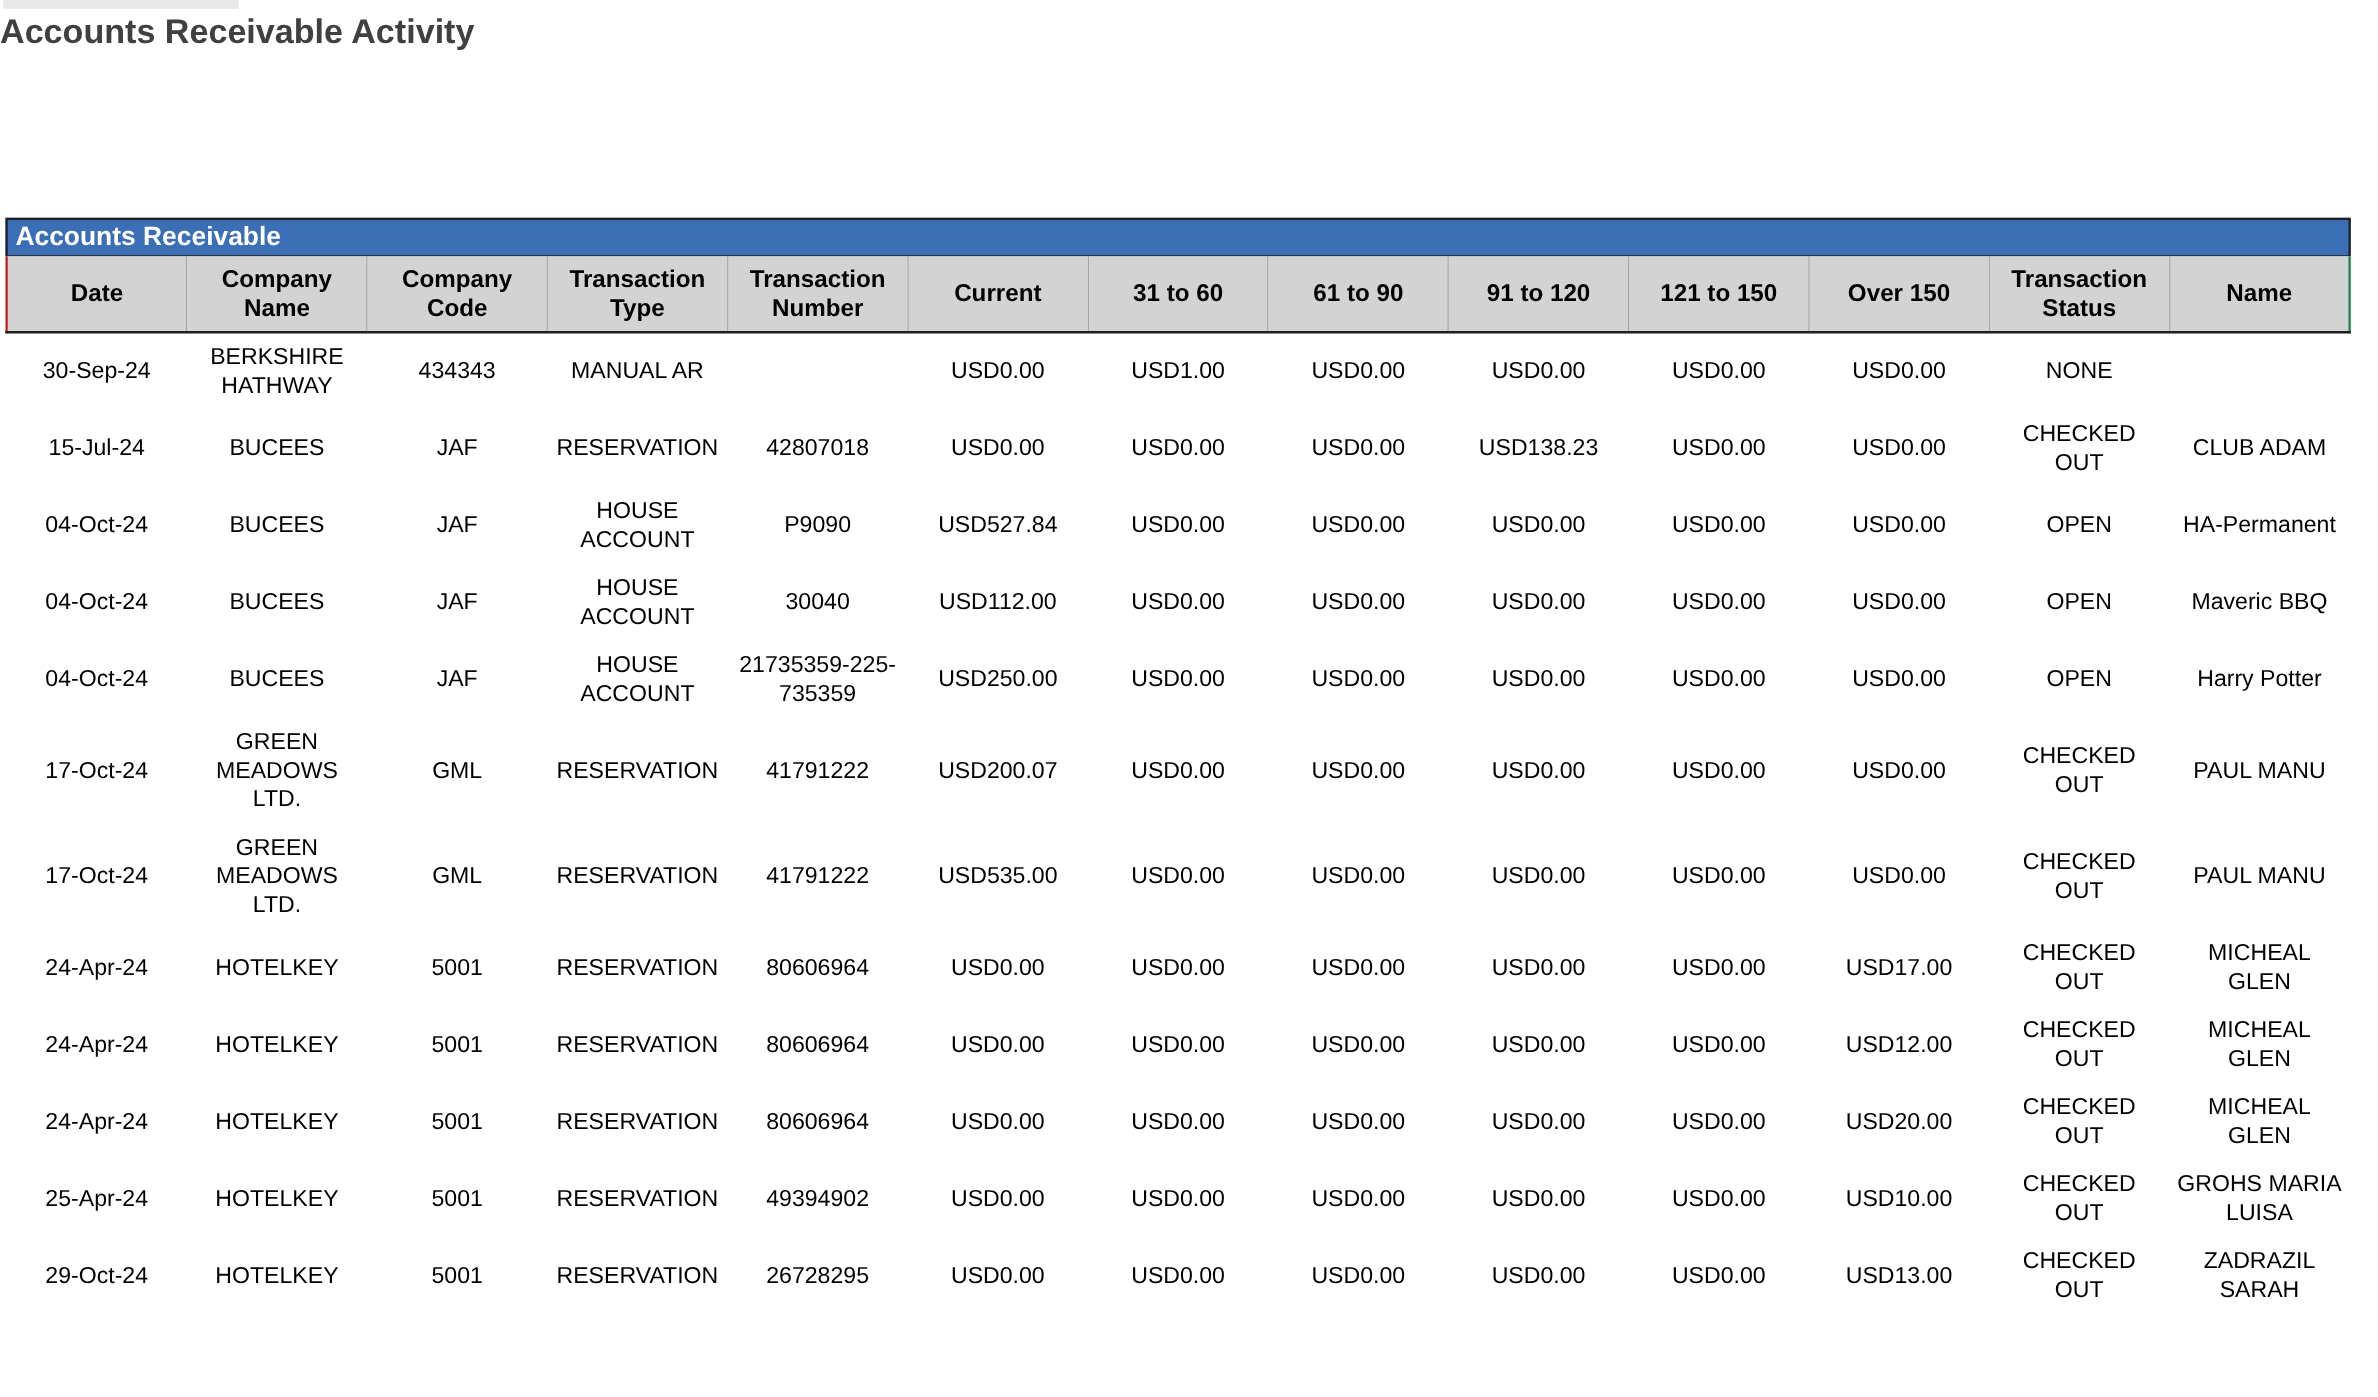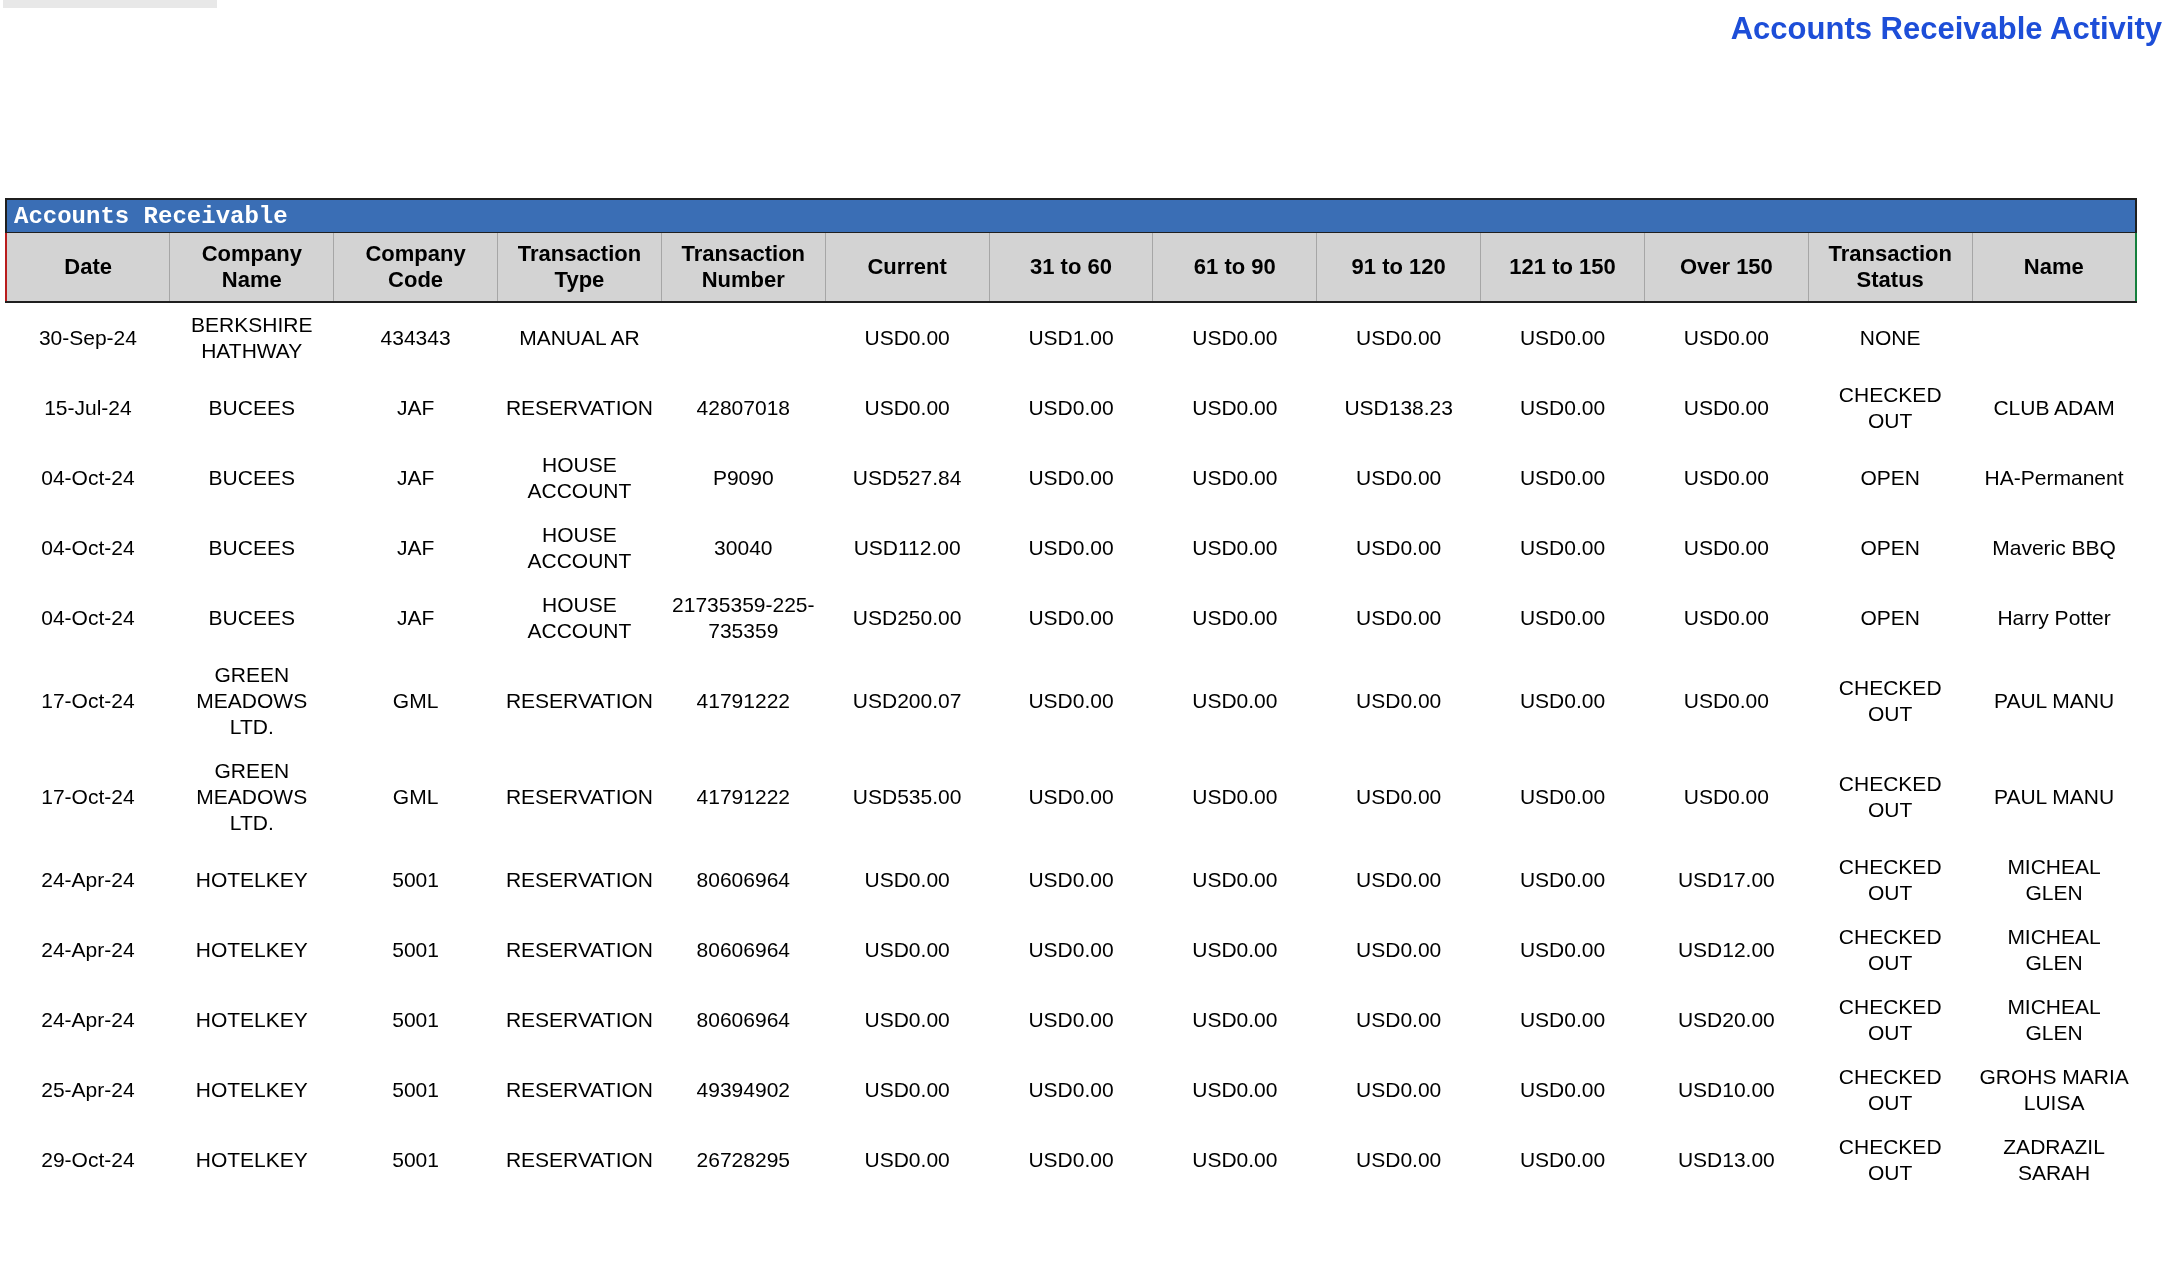--- a/index.html
+++ b/index.html
@@ -22,41 +22,40 @@
     width: 214px;
     height: 8px;
     background: #E8E8E8;
   }
   .page-title {
     position: absolute;
     top: 11px;
     left: 0;
     width: 100%;
     margin: 0;
-    text-align: right;
+    text-align: left;
     font-size: 31px;
     font-weight: bold;
-    color: #1d4ed8;
+    color: #404040;
   }
   .ar-wrap {
     position: absolute;
     left: 5px;
     top: 198px;
     width: 2132px;
   }
   .section-bar {
     box-sizing: border-box;
     height: 35px;
     background: var(--bar-color, #3A6EB5);
     border: 2px solid #1F1F1F;
     border-bottom: 1px solid #1F1F1F;
     display: flex;
     align-items: center;
     padding-left: 7px;
-    font-family: Liberation Mono, monospace;
   }
   .section-bar span {
     color: #ffffff;
     font-size: 24px;
     font-weight: bold;
     white-space: nowrap;
   }
   table.ar {
     width: 100%;
     border-collapse: collapse;

